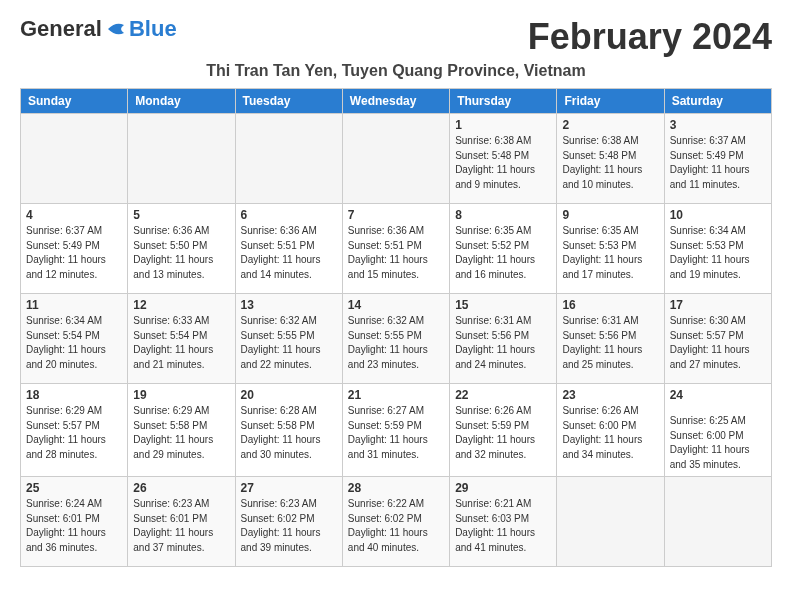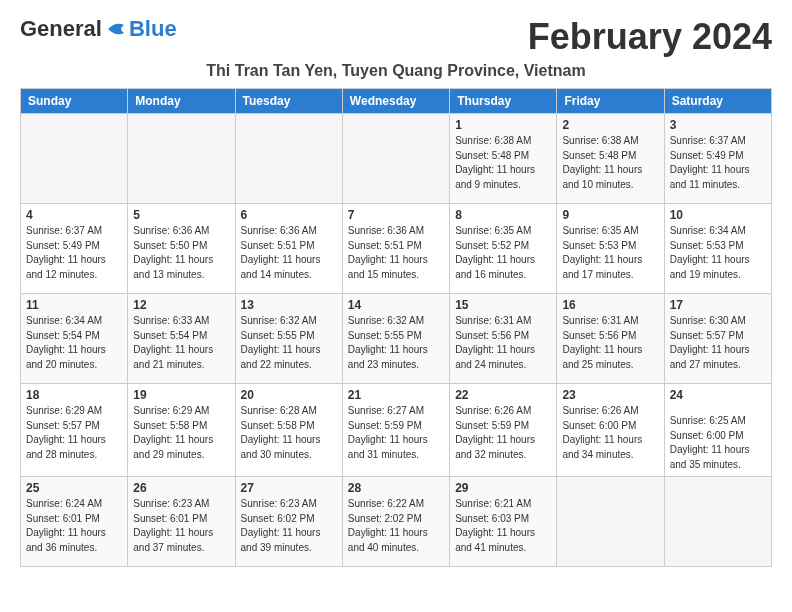--- a/index.html
+++ b/index.html
@@ -307,21 +307,21 @@
           <td>
             <span class="day-num">27</span>
             <div class="cell-content" style="white-space: pre-line;">Sunrise: 6:23 AM
 Sunset: 6:02 PM
 Daylight: 11 hours
 and 39 minutes.</div>
           </td>
           <td>
             <span class="day-num">28</span>
             <div class="cell-content" style="white-space: pre-line;">Sunrise: 6:22 AM
-Sunset: 2:02 PM
+Sunset: 6:02 PM
 Daylight: 11 hours
 and 40 minutes.</div>
           </td>
           <td>
             <span class="day-num">29</span>
             <div class="cell-content" style="white-space: pre-line;">Sunrise: 6:21 AM
 Sunset: 6:03 PM
 Daylight: 11 hours
 and 41 minutes.</div>
           </td>

